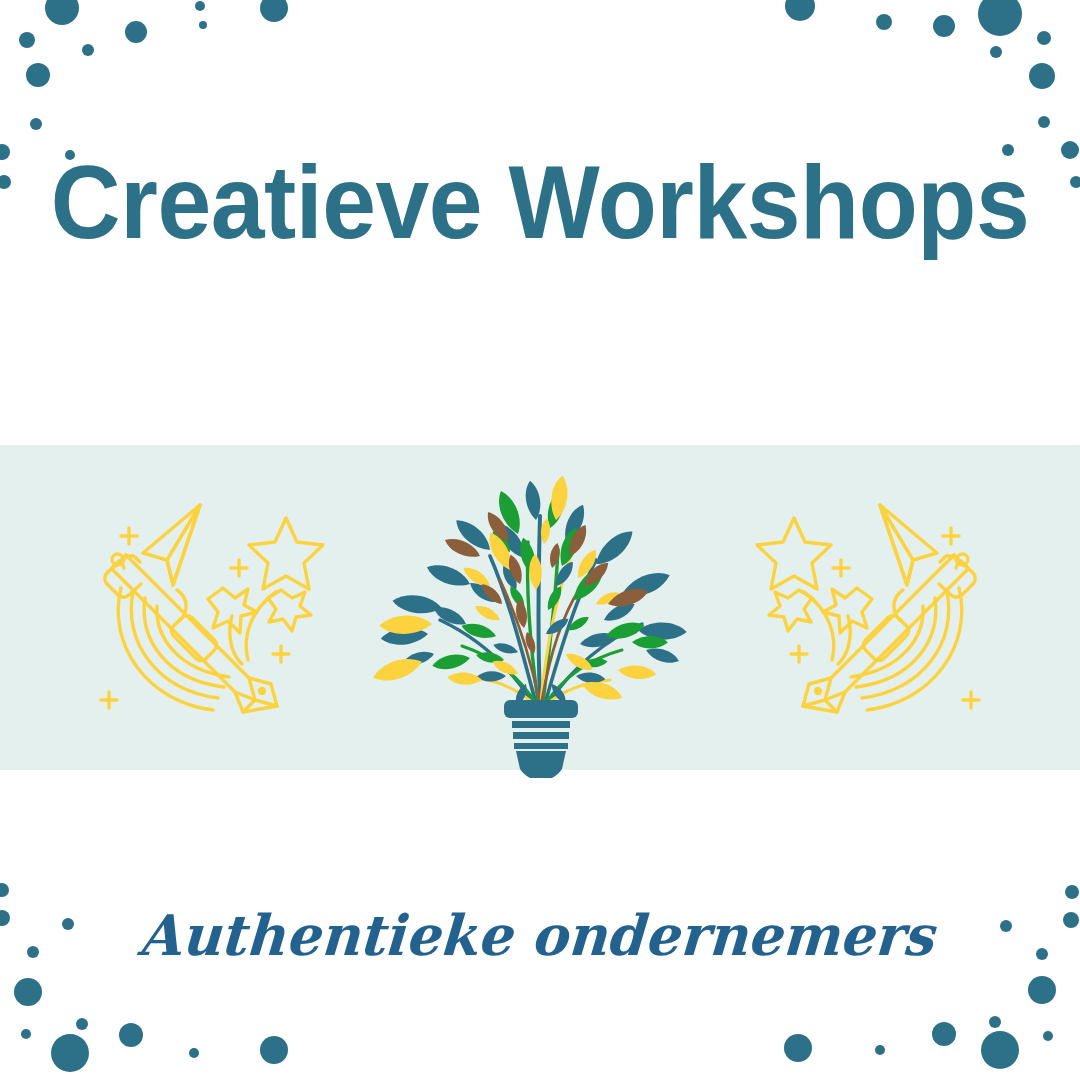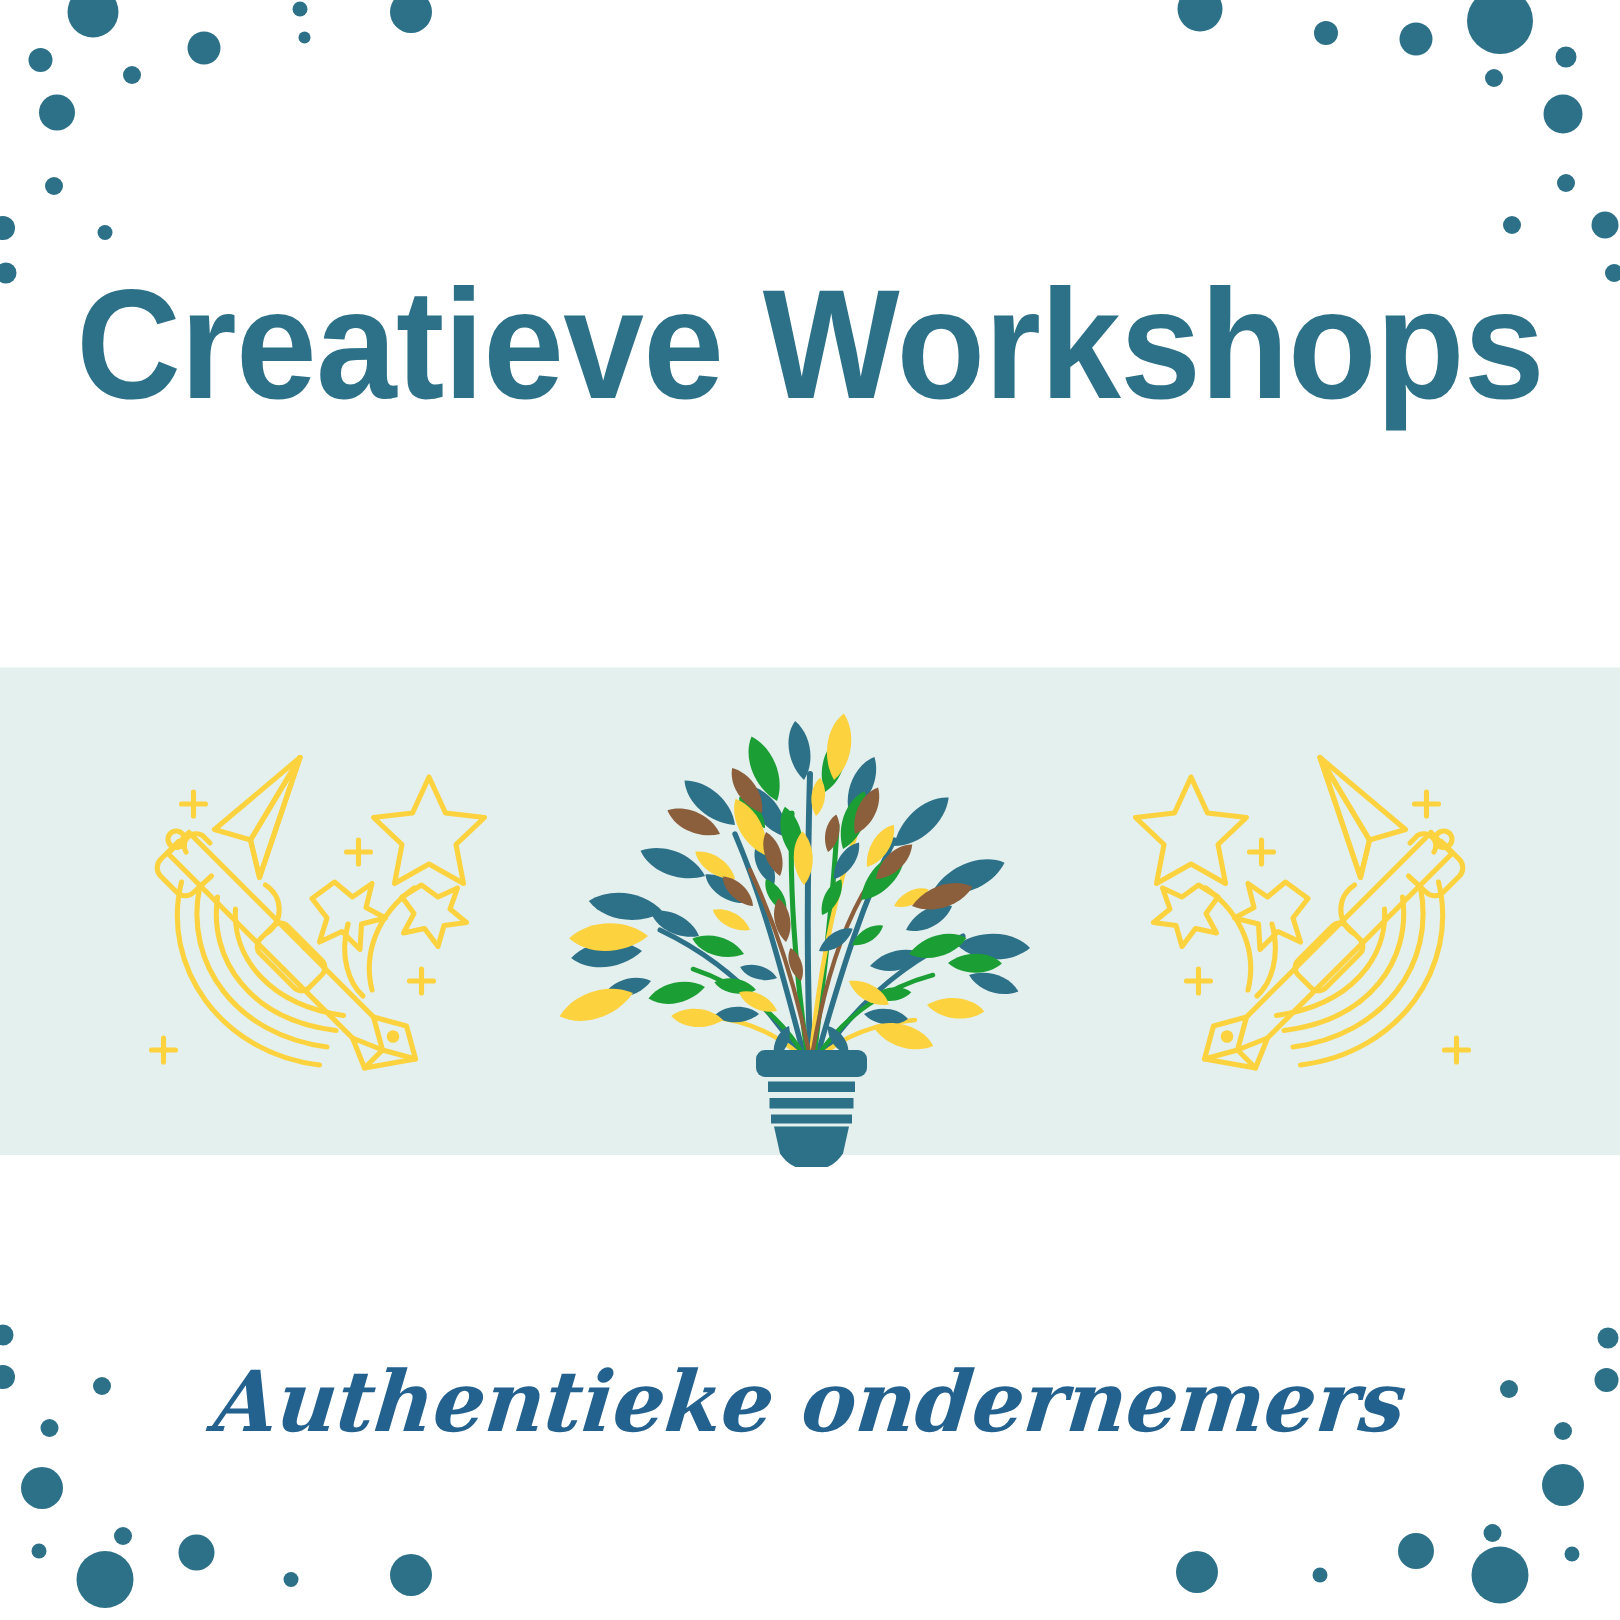--- a/index.html
+++ b/index.html
@@ -25,21 +25,21 @@
     position:absolute;
     border-radius:50%;
     background:#2d7189;
   }
   
   .title-wrap{
     position:absolute;
     left:0;right:0;
     top:150px;
     height:160px;
-    display:flex;align-items:center;justify-content:center;
+    display:flex;align-items:flex-start;justify-content:center;
   }
   .title{
     font-family:"Liberation Sans", sans-serif;
     font-weight:700;
     font-size:104px;
     letter-spacing:-0.5px;
     color:#2d7189;
     line-height:1;
     white-space:nowrap;
     transform:scaleX(0.93);

